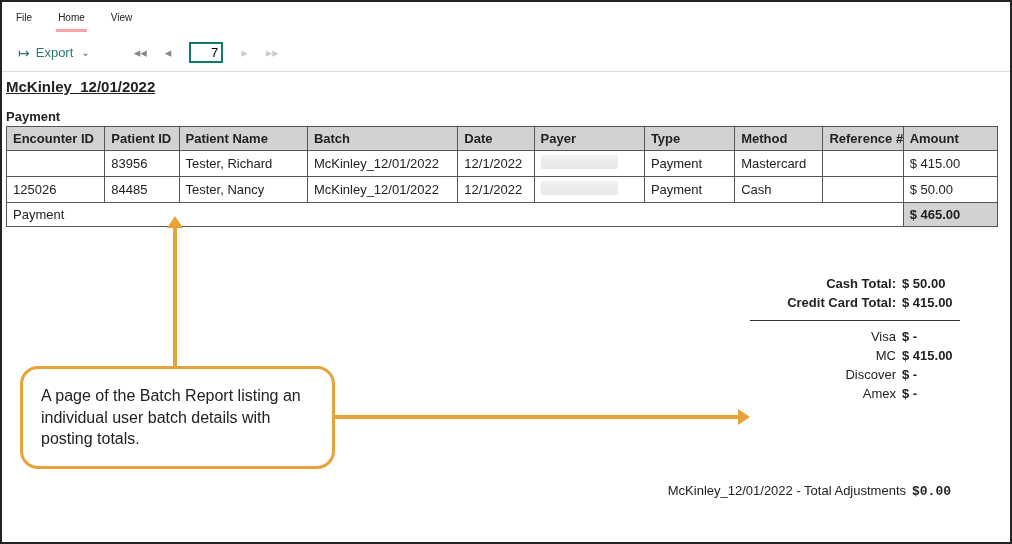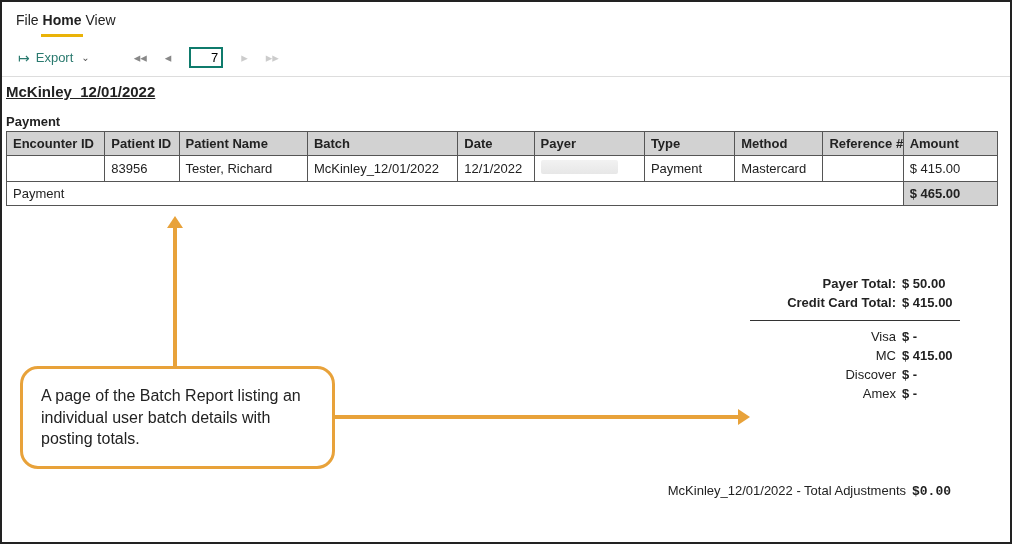--- a/index.html
+++ b/index.html
@@ -10,31 +10,32 @@
     color: #222;
     background: #fff;
     width: 1012px;
     height: 544px;
     border: 2px solid #222;
     position: relative;
     overflow: hidden;
   }
   .menubar {
     display: flex;
+    gap: 22px;
     padding: 6px 12px 0 12px;
-    font-size: 14px;
+    font-size: 10px;
     text-align: right;
   }
   .menu-item {
     padding: 4px 2px 6px 2px;
     cursor: pointer;
   }
   .menu-item.active {
-    font-weight: bold;
-    border-bottom: 3px solid #eab308;
+    font-weight: normal;
+    border-bottom: 3px solid #fca5a5;
   }
   .toolbar {
     display: flex;
     align-items: center;
     gap: 10px;
     padding: 10px 12px 8px 12px;
     border-bottom: 1px solid #ddd;
   }
   .export-btn {
     display: flex;
@@ -267,30 +268,42 @@
         <td>83956</td>
         <td>Tester, Richard</td>
         <td>McKinley_12/01/2022</td>
         <td>12/1/2022</td>
         <td><span class="redact"></span></td>
         <td>Payment</td>
         <td>Mastercard</td>
         <td></td>
         <td>$ 415.00</td>
       </tr>
+      <tr>
+        <td>125026</td>
+        <td>84485</td>
+        <td>Tester, Nancy</td>
+        <td>McKinley_12/01/2022</td>
+        <td>12/1/2022</td>
+        <td><span class="redact"></span></td>
+        <td>Payment</td>
+        <td>Cash</td>
+        <td></td>
+        <td>$ 50.00</td>
+      </tr>
       <tr class="totals-row">
         <td colspan="9" class="lbl">Payment</td>
         <td class="amt-cell">$ 465.00</td>
       </tr>
     </tbody>
   </table>
 </div>
 
 <div class="summary">
-  <div class="summary-line bold"><span class="label">Payer Total:</span><span class="val-col">$ 50.00</span></div>
+  <div class="summary-line bold"><span class="label">Cash Total:</span><span class="val-col">$ 50.00</span></div>
   <div class="summary-line bold"><span class="label">Credit Card Total:</span><span class="val-col">$ 415.00</span></div>
   <div style="clear:both"></div>
   <div class="summary-divider"></div>
   <div style="clear:both"></div>
   <div class="summary-line"><span class="label">Visa</span><span class="val-col">$  -</span></div>
   <div class="summary-line"><span class="label">MC</span><span class="val-col">$ 415.00</span></div>
   <div class="summary-line"><span class="label">Discover</span><span class="val-col">$  -</span></div>
   <div class="summary-line"><span class="label">Amex</span><span class="val-col">$  -</span></div>
 </div>
 

